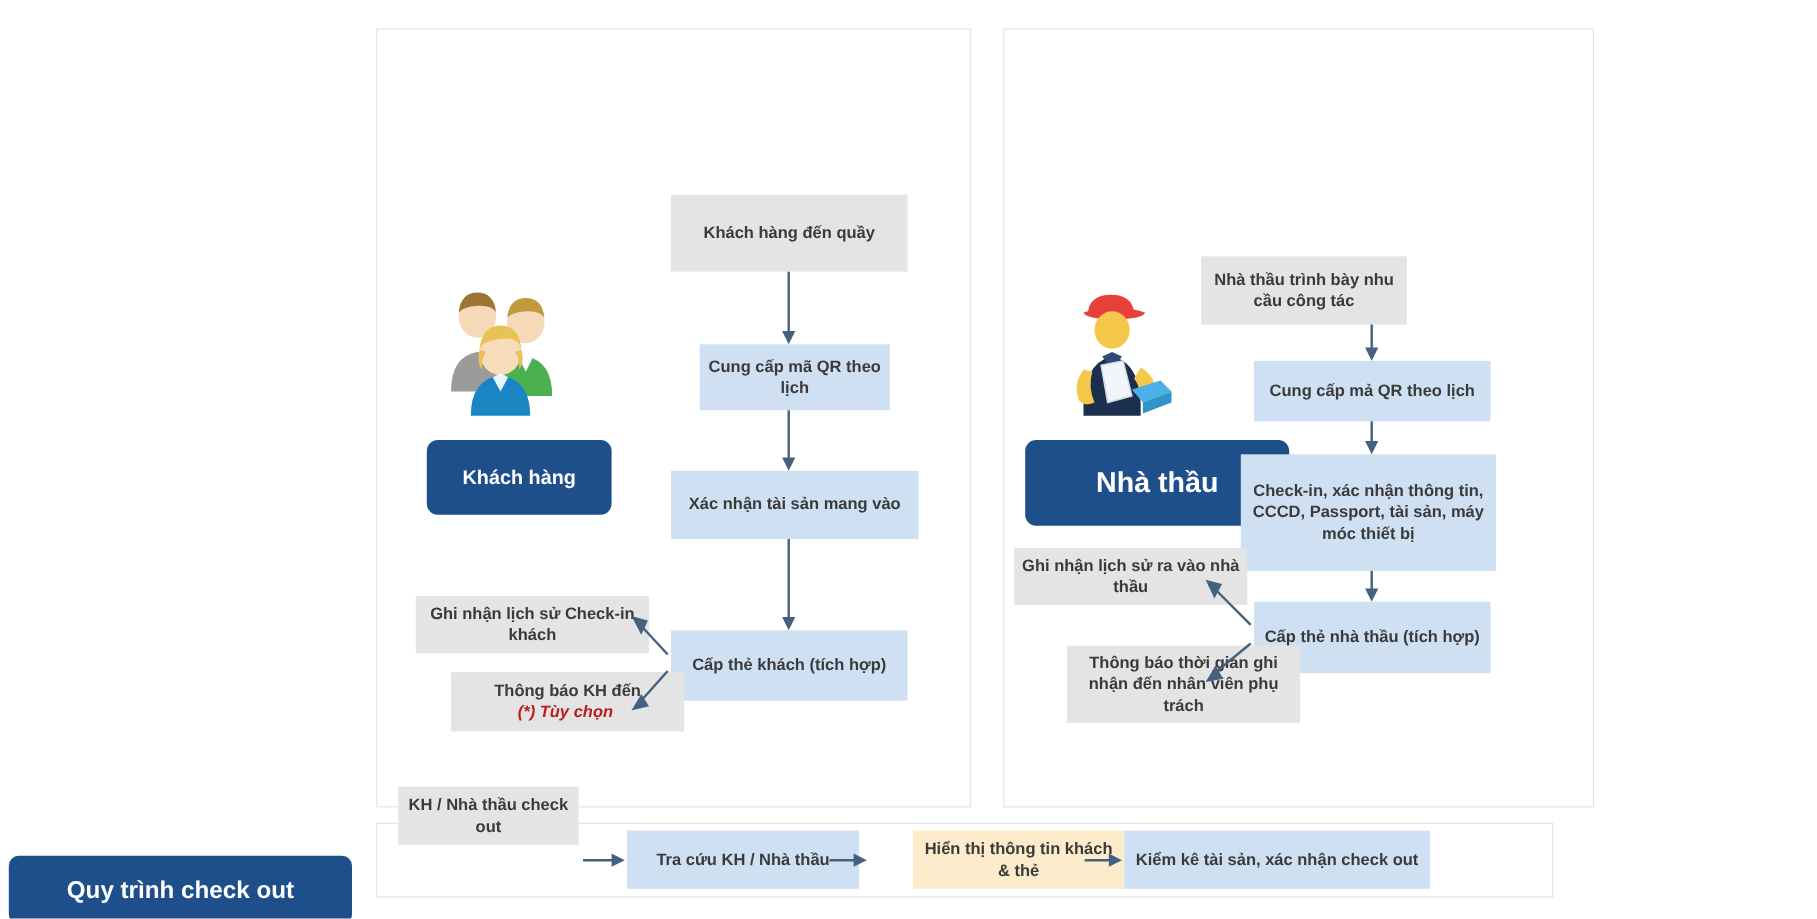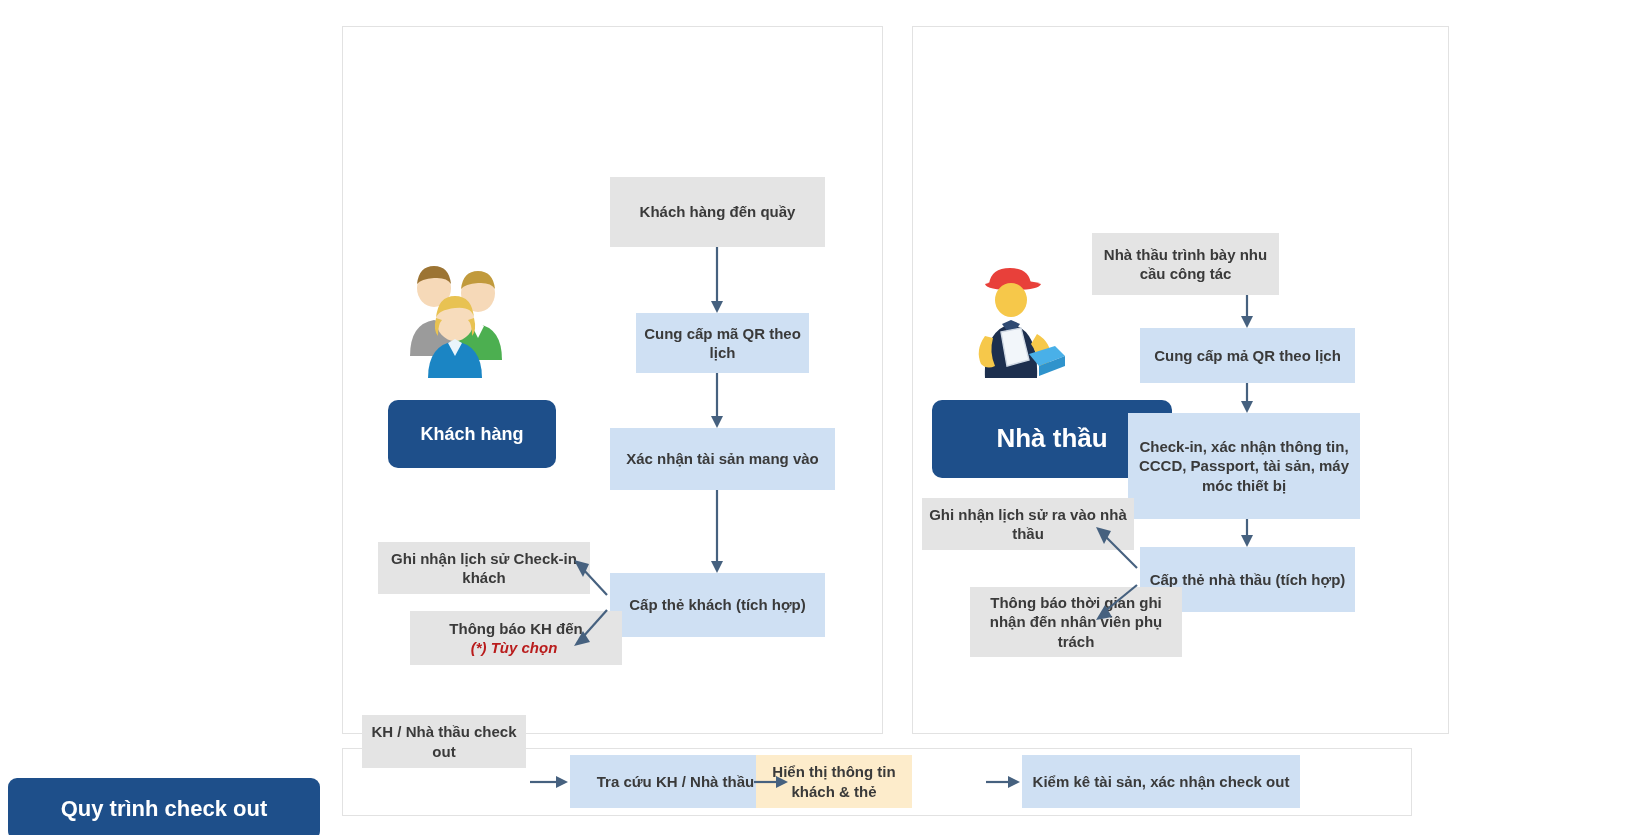--- a/index.html
+++ b/index.html
@@ -236,21 +236,21 @@
 <div class="role-badge" id="badge-checkout">Quy trình check out</div>
 
 <div class="box gray" style="left:362px; top:715px; width:164px; height:53px;">
   <span class="inner">KH / Nhà thầu check out</span>
 </div>
 
 <div class="box blue" style="left:570px; top:755px; width:211px; height:53px;">
   <span class="inner">Tra cứu KH / Nhà thầu</span>
 </div>
 
-<div class="box cream" style="left:756px; top:755px; width:156px; height:53px;">
+<div class="box cream" style="left:830px; top:755px; width:192px; height:53px;">
   <span class="inner">Hiển thị thông tin khách &amp; thẻ</span>
 </div>
 
 <div class="box blue" style="left:1022px; top:755px; width:278px; height:53px;">
   <span class="inner">Kiểm kê tài sản, xác nhận check out</span>
 </div>
 
 <svg class="conn" style="left:0; top:0; width:1652px; height:835px;">
   <line x1="530" y1="782" x2="558" y2="782"></line>
   <polygon points="568,782 556,776 556,788"></polygon>

